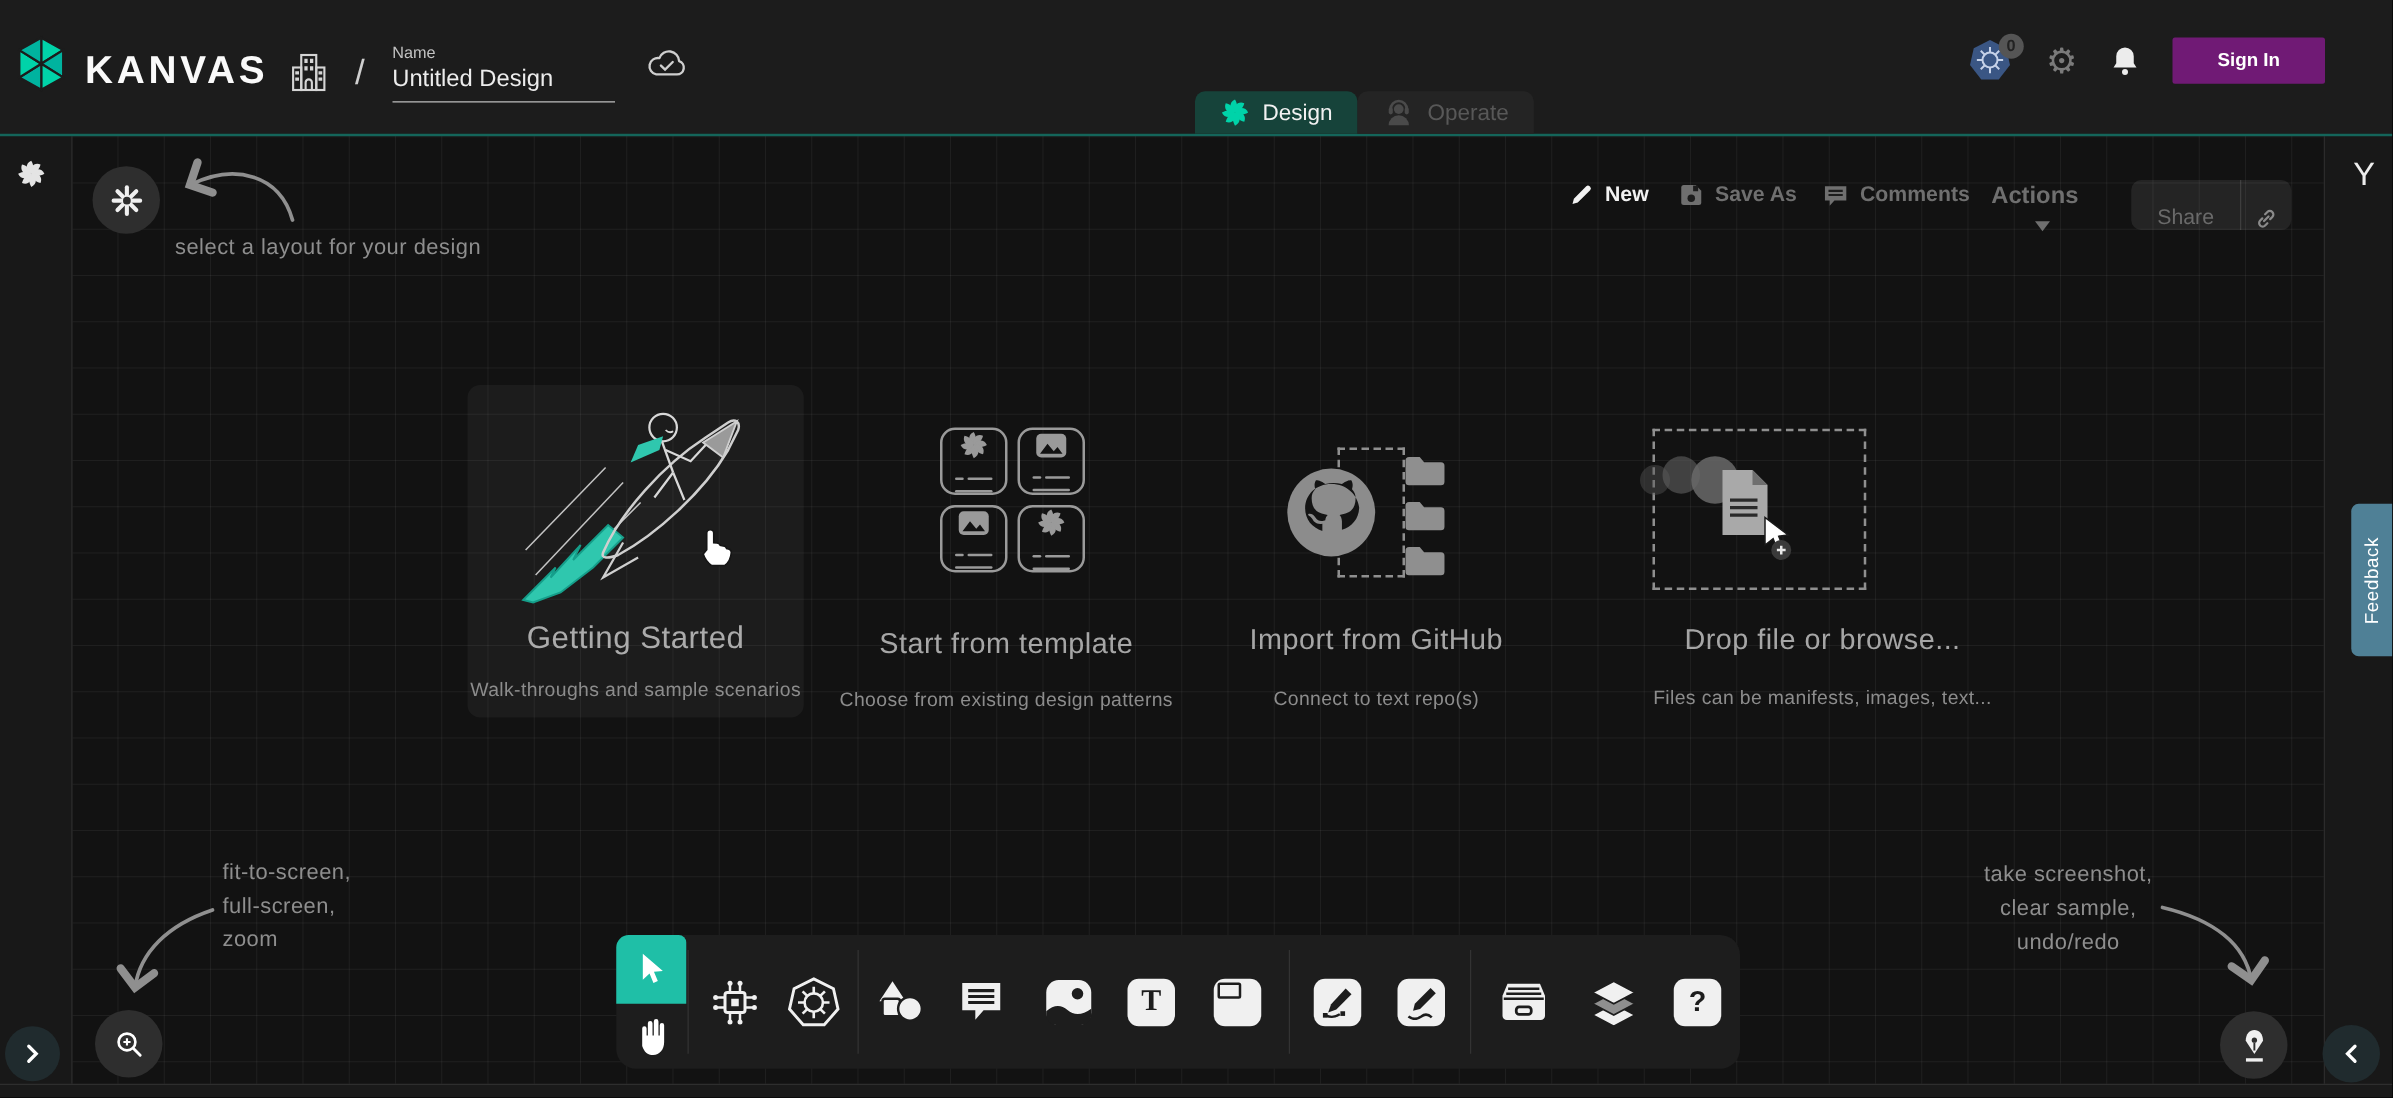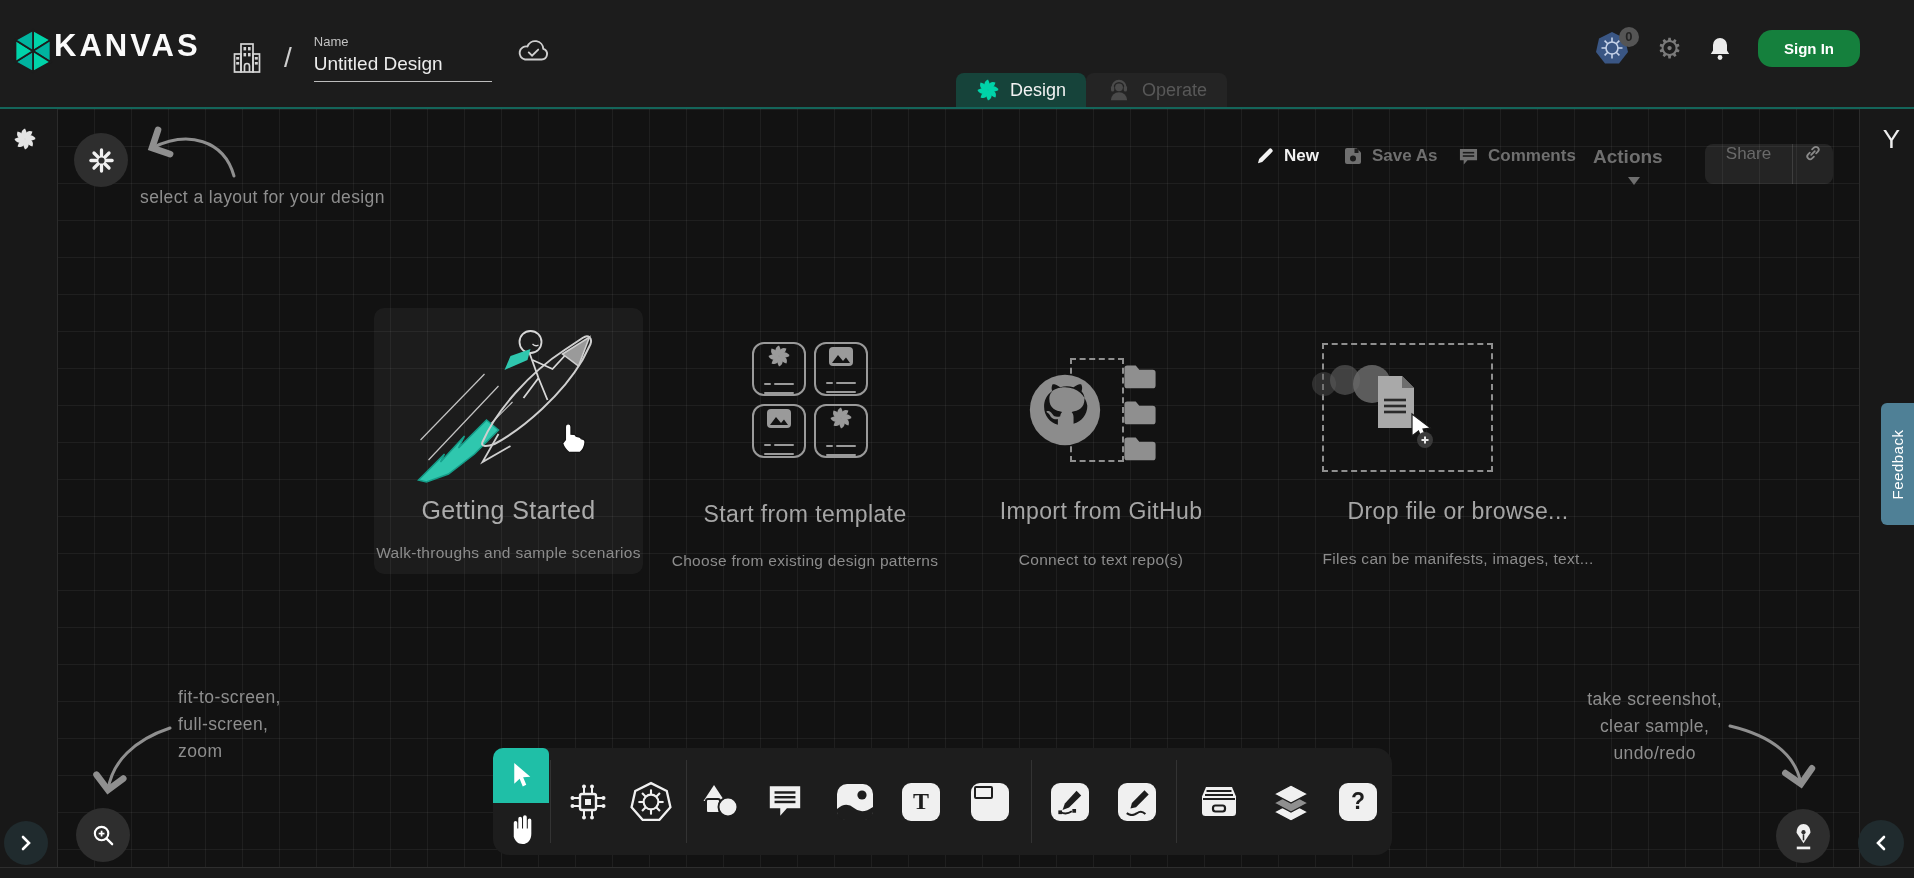--- a/index.html
+++ b/index.html
@@ -1,36 +1,36 @@
 <!DOCTYPE html>
 <html><head>
 <meta charset="utf-8">
 <style>
   html,body{margin:0;padding:0;background:#000;}
   .stage{position:relative;width:1914px;height:878px;background:#141414;overflow:hidden;
          font-family:"Liberation Sans",sans-serif;-webkit-font-smoothing:antialiased;}
   
   .header{position:absolute;left:0;top:0;width:1914px;height:107px;background:#1c1c1c;}
   .teal-line{position:absolute;left:0;top:107px;width:1914px;height:2px;background:#14655a;z-index:4;}
-  .logo-wrap{position:absolute;left:12px;top:28px;display:flex;align-items:flex-start;}
+  .logo-wrap{position:absolute;left:12px;top:28px;display:flex;align-items:flex-end;gap:14px;}
   .brand{color:#fafafa;font-size:31px;font-weight:800;letter-spacing:3px;}
   .crumb{position:absolute;left:232px;top:34px;display:flex;align-items:center;gap:22px;}
   .slash{color:#cfcfcf;font-size:28px;font-weight:300;}
   .namebox{display:flex;flex-direction:column;}
   .namelabel{color:#c2c2c2;font-size:13px;margin-bottom:2px;}
   .nameinput{background:transparent;border:none;border-bottom:1px solid #bdbdbd;color:#ececec;
              font-size:19px;width:178px;padding:2px 0 6px 0;font-family:"Liberation Sans",sans-serif;outline:none;}
   .cloud{position:absolute;left:516px;top:38px;}
   .hdr-right{position:absolute;right:54px;top:30px;display:flex;align-items:center;gap:26px;}
   .k8s-wrap{position:relative;width:36px;height:36px;}
   .k8s-badge{position:absolute;right:-8px;top:-4px;width:20px;height:20px;border-radius:50%;background:#555;
              color:#232323;font-size:13px;font-weight:700;display:flex;align-items:center;justify-content:center;}
   .gear{font-size:28px;color:#7a7a7a;line-height:1;}
-  .signin{background:#15803d;color:#fff;font-size:15px;font-weight:700;border:none;border-radius:14px;
-          padding:10px 26px;font-family:"Liberation Sans",sans-serif;cursor:pointer;}
+  .signin{background:#701a75;color:#fff;font-size:15px;font-weight:700;border:none;border-radius:2px;
+          padding:10px 36px;font-family:"Liberation Sans",sans-serif;cursor:pointer;}
   
   .tabbar{position:absolute;left:956px;top:73px;display:flex;z-index:5;}
   .tab{height:34px;display:flex;align-items:center;gap:10px;padding:0 20px;border-radius:8px 8px 0 0;font-size:18px;}
   .tab.active{background:#16433a;color:#f2f2f2;}
   .tab.inactive{background:#242424;color:#585858;}
   
   .rail{position:absolute;top:109px;bottom:10px;background:#181818;z-index:2;}
   .rail-left{left:0;width:57px;border-right:1px solid #2b2b2b;}
   .rail-right{right:0;width:54px;border-left:1px solid #2b2b2b;}
   .canvas{position:absolute;left:57px;right:54px;top:109px;bottom:10px;background:#121212;
@@ -38,21 +38,21 @@
                            linear-gradient(90deg,rgba(255,255,255,0.055) 1px,transparent 1px);
           background-size:37px 37px;z-index:1;}
   .bottom-strip{position:absolute;left:0;bottom:0;width:1914px;height:10px;background:#1a1a1a;border-top:1px solid #2e2e2e;z-index:3;}
   
   .ctb{position:absolute;top:146px;z-index:6;display:flex;align-items:center;gap:9px;color:#6f6f6f;font-size:17px;}
   .ctb .lbl{white-space:nowrap;font-weight:bold;}
   .ctb-new{left:1255px;color:#f2f2f2;}
   .ctb-save{left:1343px;} .ctb-comments{left:1458px;} .ctb-actions{left:1593px;flex-direction:column;}
   .caret{width:0;height:0;border-left:6px solid transparent;border-right:6px solid transparent;border-top:8px solid #6f6f6f;margin-left:12px;}
   .share-box{position:absolute;left:1705px;top:144px;width:128px;height:40px;background:rgba(255,255,255,0.08);
-             border-radius:8px;display:flex;align-items:flex-start;z-index:6;}
+             border-radius:8px;display:flex;align-items:flex-end;z-index:6;}
   .share-box .lbl{flex:1;text-align:center;color:#6a6a6a;font-size:17px;}
   .share-div{width:1px;height:40px;background:rgba(255,255,255,0.12);}
   .share-ic{width:40px;display:flex;justify-content:center;}
   
   .circ{position:absolute;border-radius:50%;display:flex;align-items:center;justify-content:center;z-index:6;}
   .circ.grey{background:#2e2e2e;}
   .circ.slate{background:#202b2e;}
   
   .hint{position:absolute;color:#8e8e8e;font-size:17.5px;letter-spacing:.4px;z-index:5;line-height:27px;}
   .hint.right{text-align:center;}

